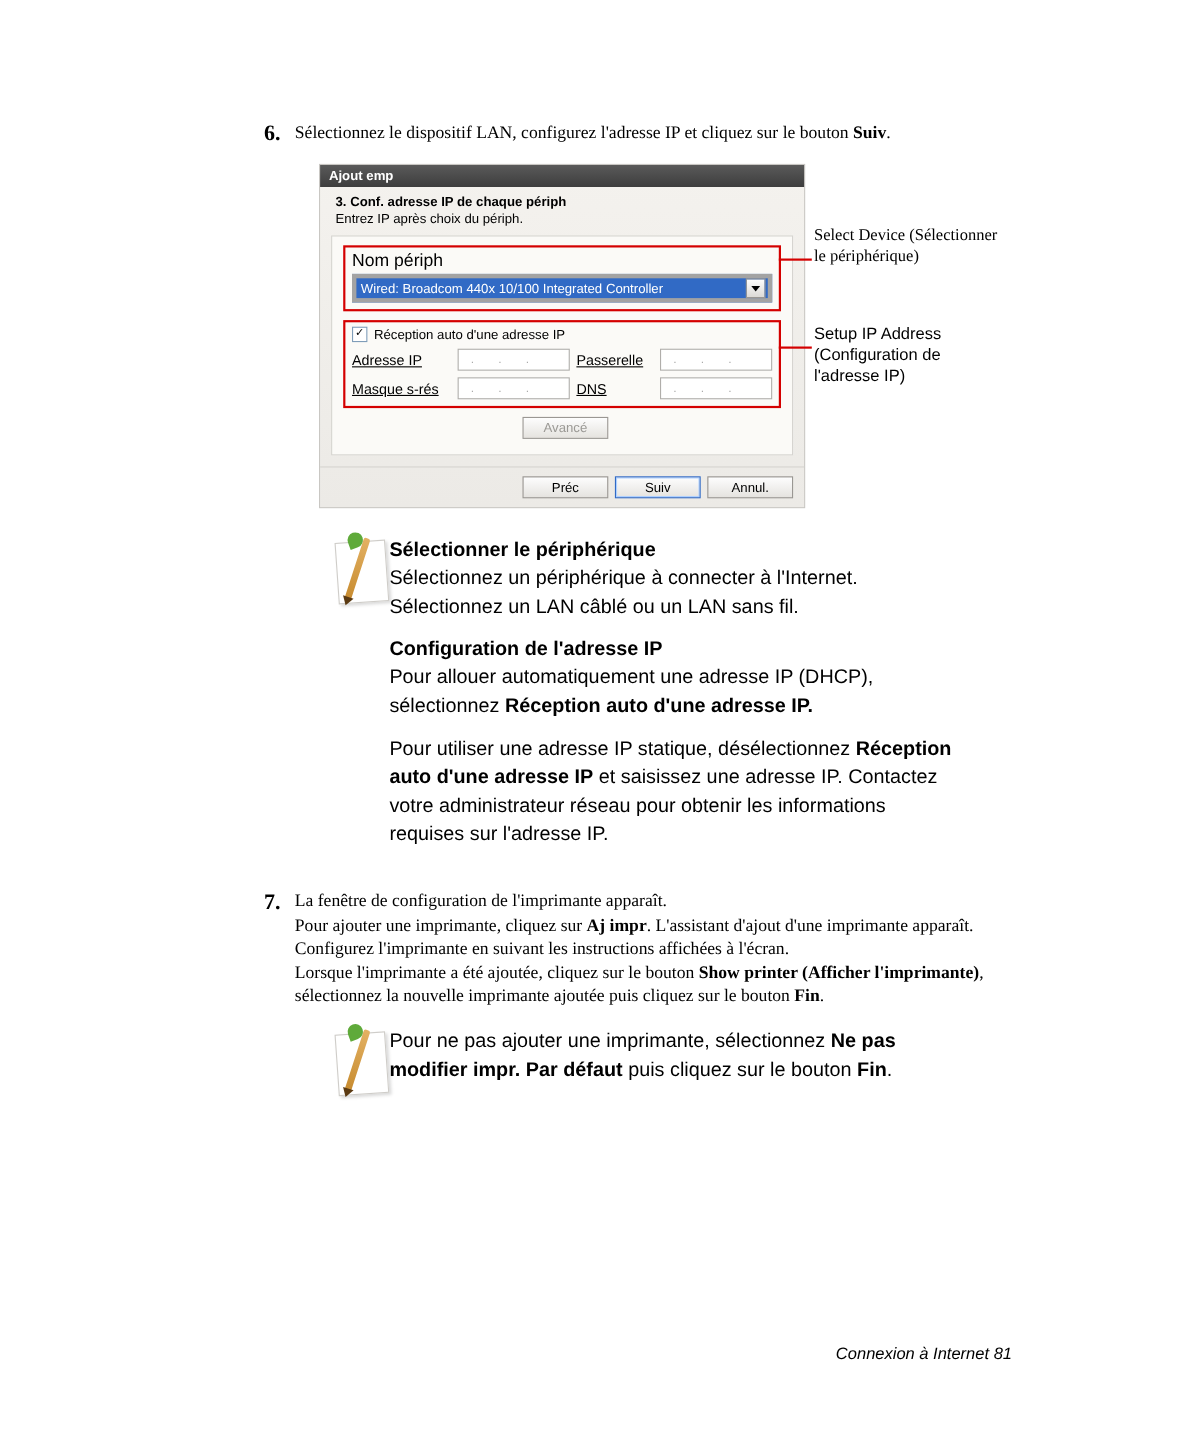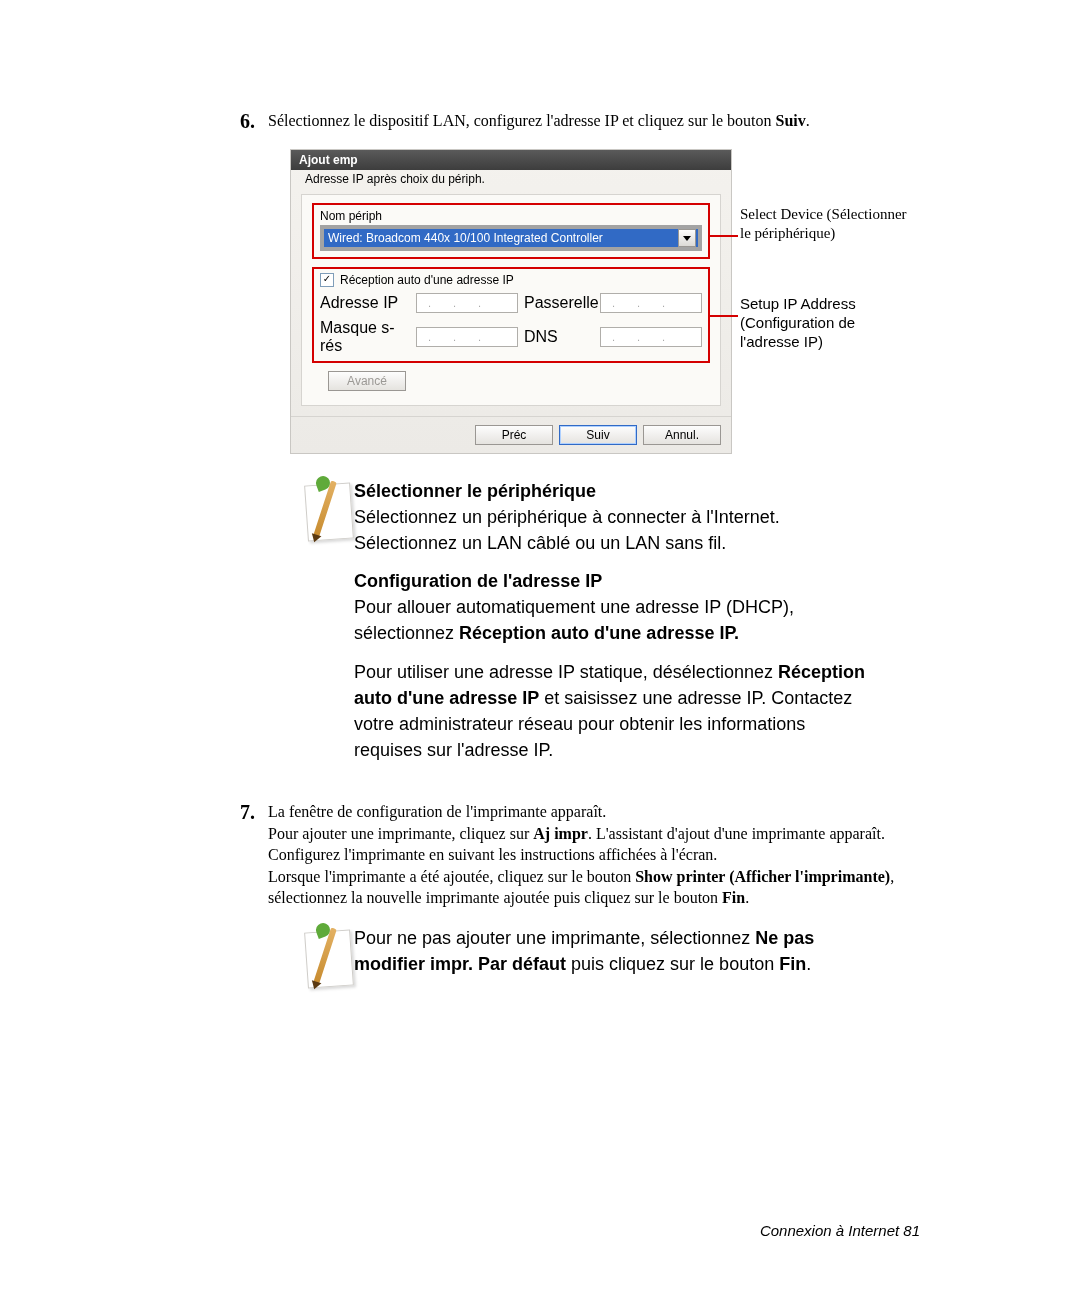--- a/index.html
+++ b/index.html
@@ -29,36 +29,36 @@
     font-family: Tahoma, Arial, sans-serif;
     font-size: 12px;
     color:#000;
   }
   .dlg-title { background: linear-gradient(#5a5a5a,#3d3d3d); color:#fff; font-weight:bold; padding:3px 8px; font-size:12px;}
   .dlg-sub { padding: 6px 10px 0 14px; font-weight:bold;}
   .dlg-sub2 { padding: 2px 10px 8px 14px;}
   .dlg-panel { margin: 0 10px 10px 10px; background:#fbfaf7; border:1px solid #d6d4d0; padding:8px 10px 10px 10px;}
   .red-box { border:2px solid #d40000; padding:4px 6px 6px 6px; margin-bottom:8px;}
   .red-box.second { margin-top:4px; }
-  .field-label-small { font-size:12px; margin-bottom:2px;}
+  .field-label-small { font-size:16px; margin-bottom:2px;}
   .dropdown {
     display:flex; align-items:center; justify-content:space-between;
     background:#316ac5; color:#fff; font-size:12px;
     border:4px solid #a3a3a3; height:18px; padding:0 2px 0 4px;
   }
   .dropdown .arrow-btn { width:16px; height:16px; background: linear-gradient(#fdfdfd,#dcdad6); border:1px solid #9a9793; display:flex;align-items:center;justify-content:center;}
   .dropdown .arrow-btn::after { content:""; border-left:4px solid transparent;border-right:4px solid transparent;border-top:5px solid #000;}
   .chk-row { display:flex; align-items:center; gap:6px; font-size:12px; margin-bottom:6px;}
   .chk { width:12px; height:12px; border:1px solid #7f9db9; background:#fff; display:flex;align-items:center;justify-content:center;}
   .chk::after{content:"✓"; font-size:10px; line-height:10px; color:#000; transform: translateY(-1px);}
   .ip-grid { display:grid; grid-template-columns: 90px 1fr 70px 1fr; row-gap:6px; column-gap:6px; align-items:center;}
-  .ip-grid .lbl { font-size:16px;}
+  .ip-grid .lbl { font-size:13px;text-decoration:underline;}
   .ip-input { height:18px; border:1px solid #b0aeaa; background:#fff; display:flex; align-items:center; color:#aaa; font-size:11px;}
   .ip-input span{ flex:1; text-align:center;}
-  .dlg-low { display:flex; justify-content:flex-start; padding:0 10px 4px 10px;}
+  .dlg-low { display:flex; justify-content:center; padding:0 10px 4px 10px;}
   .btn { background: linear-gradient(#fdfdfd,#e5e3df); border:1px solid #9a9793; padding:2px 14px; font-size:12px; margin-left:6px; min-width:48px; text-align:center;}
   .btn.disabled { color:#9b9995;}
   .btn.default { border:1px solid #316ac5; box-shadow: inset 0 0 0 1px #aed0ff;}
   .dlg-footer { border-top:1px solid #d6d4d0; padding:8px 10px; display:flex; justify-content:flex-end;}
   .callouts { margin-left:8px; position:relative; font-family: Arial, sans-serif; font-size:15px; width:170px; line-height:1.25;}
   .callouts .co1 { position:absolute; top:56px;font-family:Liberation Serif, serif; }
   .callouts .co2 { position:absolute; top:146px;}
   .callouts .line { color:#d40000; position:absolute; height:2px; background:#d40000;}
   .callouts .l1 { top:86px; left:-32px; width:30px;}
   .callouts .l2 { top:166px; left:-32px; width:30px;}
@@ -81,21 +81,22 @@
   <div class="ol-item">
     <div class="ol-num">6.</div>
     <div class="ol-body">
       <span>Sélectionnez le dispositif LAN, configurez l'adresse IP et cliquez sur le bouton </span><span class="bold">Suiv</span><span>.</span>
     </div>
   </div>
 
   <div class="figure-row">
     <div class="dialog">
       <div class="dlg-title">Ajout emp</div>
-      <div class="dlg-sub2">Adresse IP après choix du périph.</div>
+      <div class="dlg-sub">3. Conf. adresse IP de chaque périph</div>
+      <div class="dlg-sub2">Entrez IP après choix du périph.</div>
       <div class="dlg-panel">
 
         <div class="red-box">
           <div class="field-label-small">Nom périph</div>
           <div class="dropdown">
             <span>Wired: Broadcom 440x 10/100 Integrated Controller</span>
             <span class="arrow-btn"></span>
           </div>
         </div>
 

